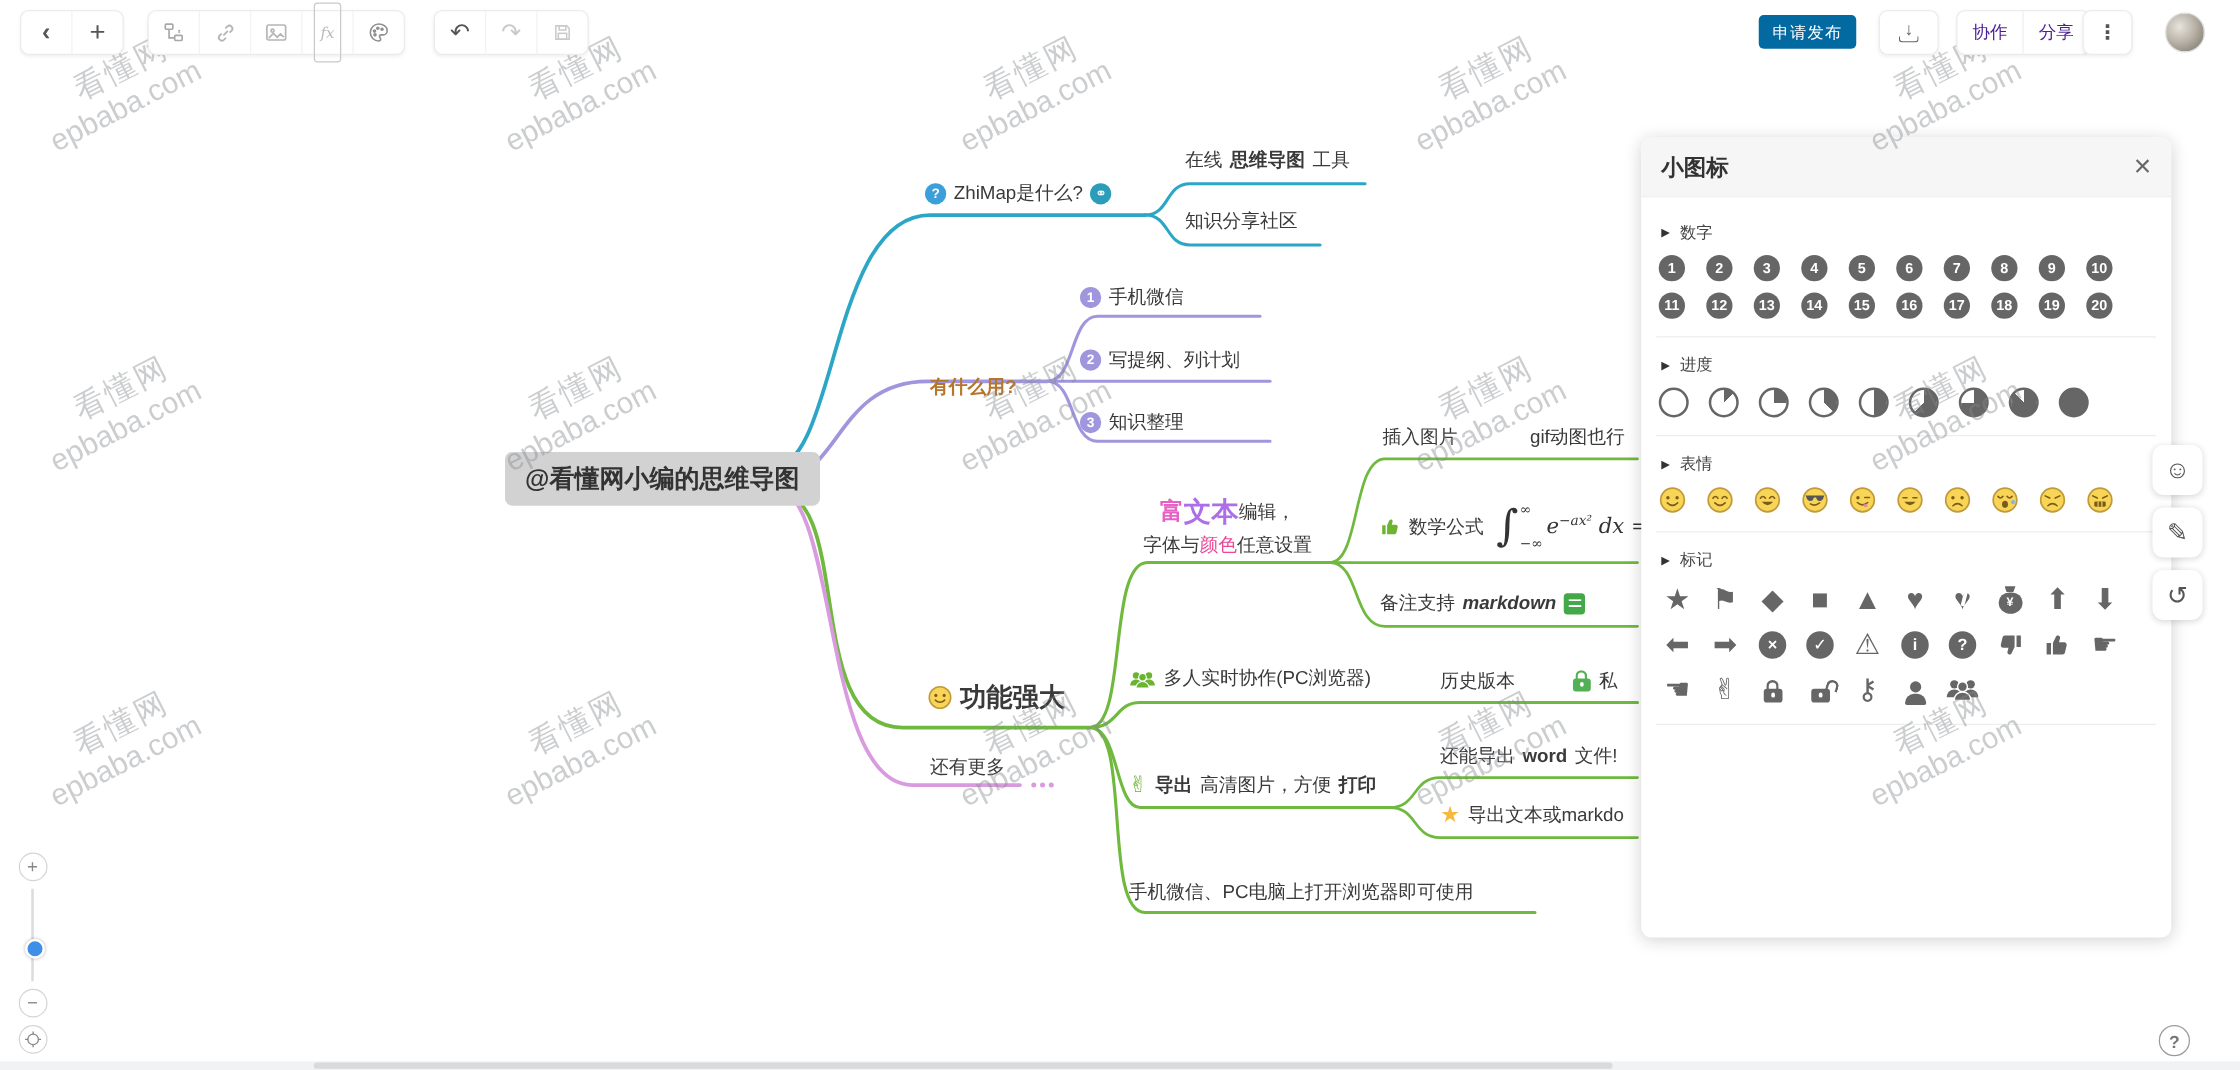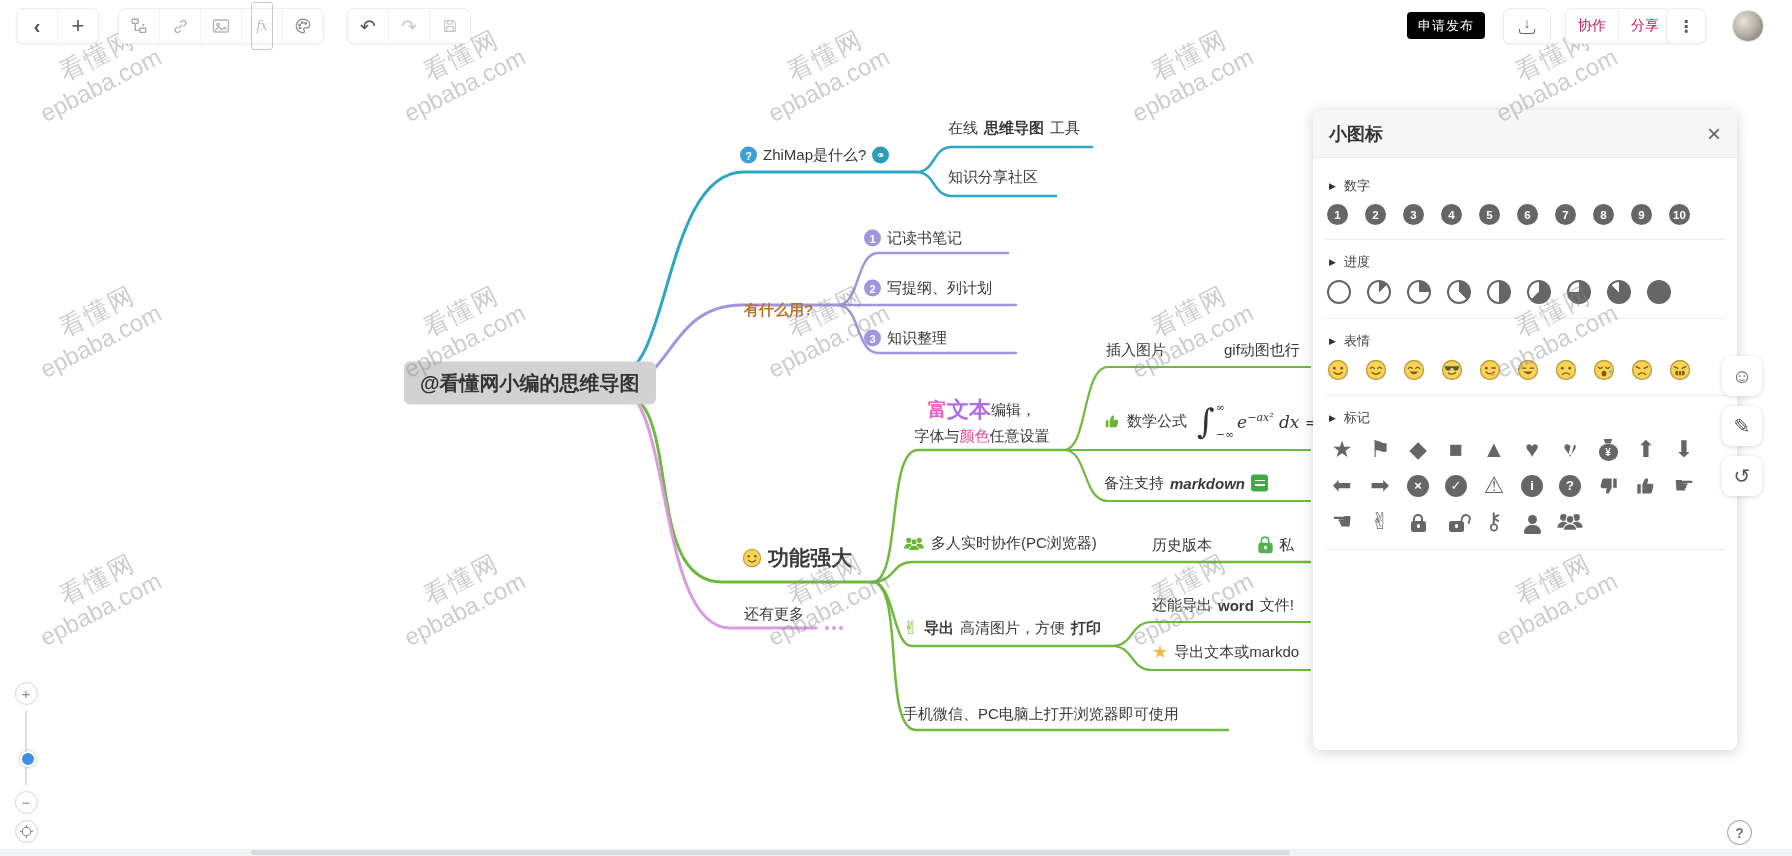--- a/index.html
+++ b/index.html
@@ -10,28 +10,28 @@
   .tb-group{position:absolute;top:8px;height:34px;background:#fff;border:1px solid #ececec;border-radius:7px;
     box-shadow:0 1px 3px rgba(0,0,0,.06);display:flex;align-items:center;}
   .tb-item{width:40px;height:100%;display:flex;align-items:center;justify-content:center;color:#9a9a9a;font-size:17px;}
   .tb-item + .tb-item{border-left:1px solid #f2f2f2;}
   .tb-item svg{display:block;}
   .chev{font-size:20px;color:#555;font-weight:bold;}
   .plus{font-size:22px;color:#555;}
   .undo{color:#555;font-size:19px;}
   .redo{color:#c9c9c9;font-size:19px;}
   .fxbox{font-family:"DejaVu Serif",serif;font-style:italic;font-size:12px;color:#b9b9b9;border:1.5px solid #c9c9c9;border-radius:3px;padding:16px 4px;}
-  .btn-publish{position:absolute;left:1407px;top:12px;width:78px;height:27px;background:#000000;color:#fff;border:none;
+  .btn-publish{position:absolute;left:1407px;top:12px;width:78px;height:27px;background:#0369a1;color:#fff;border:none;
     border-radius:4px;font-size:13px;display:flex;align-items:center;justify-content:center;letter-spacing:1px;}
   .dl-box{left:1503px;width:46px;}
   .dl-icon{position:relative;width:16px;height:15px;}
   .dl-icon .arr{position:absolute;left:0;top:-4px;width:16px;text-align:center;font-size:14px;color:#666;}
   .dl-icon .base{position:absolute;left:0;bottom:0;width:16px;height:5px;border:1.6px solid #666;border-top:none;border-radius:0 0 3px 3px;box-sizing:border-box;}
   .cs-box{left:1565px;}
-  .cs-item{padding:0 12px;font-size:14px;color:#be185d;height:100%;display:flex;align-items:center;}
+  .cs-item{padding:0 12px;font-size:14px;color:#4c1d95;height:100%;display:flex;align-items:center;}
   .cs-item + .cs-item{border-left:1px solid #f0f0f0;}
   .more-box{left:1666px;width:38px;}
   .dots3{color:#555;font-size:16px;font-weight:bold;}
   .avatar{position:absolute;left:1732px;top:10px;width:30px;height:30px;border-radius:50%;
     background:radial-gradient(circle at 35% 35%,#e8e4dc 0%,#b9b3a8 45%,#8d867c 80%);border:1px solid #ddd;}
 
   
   #map-layer{position:absolute;left:0;top:0;width:1792px;height:856px;z-index:10;}
   #wires{position:absolute;left:0;top:0;}
   .map-node{position:absolute;display:flex;align-items:center;gap:6px;font-size:15px;color:#3A3A3A;
@@ -160,21 +160,21 @@
           <span>工具</span>
         </div>
         <div class="map-node" style="left: 948px; top: 177px;">
           <span>知识分享社区</span>
         </div>
         <div class="map-node" style="left: 744px; top: 288px;">
           <span style="font-weight: bold; color: rgb(181, 118, 44); margin-top: 44px;">有什么用?</span>
         </div>
         <div class="map-node" style="left: 864px; top: 238px;">
           <span class="badge" style="background: rgb(160, 150, 221);">1</span>
-          <span>记读书笔记</span>
+          <span>手机微信</span>
         </div>
         <div class="map-node" style="left: 864px; top: 288px;">
           <span class="badge" style="background: rgb(160, 150, 221);">2</span>
           <span>写提纲、列计划</span>
         </div>
         <div class="map-node" style="left: 864px; top: 338px;">
           <span class="badge" style="background: rgb(160, 150, 221);">3</span>
           <span>知识整理</span>
         </div>
         <div class="map-node center" style="left: 982px; top: 420px;">
@@ -432,20 +432,32 @@
             <span class="num-circle">2</span>
             <span class="num-circle">3</span>
             <span class="num-circle">4</span>
             <span class="num-circle">5</span>
             <span class="num-circle">6</span>
             <span class="num-circle">7</span>
             <span class="num-circle">8</span>
             <span class="num-circle">9</span>
             <span class="num-circle">10</span>
           </div>
+          <div class="icon-row">
+            <span class="num-circle">11</span>
+            <span class="num-circle">12</span>
+            <span class="num-circle">13</span>
+            <span class="num-circle">14</span>
+            <span class="num-circle">15</span>
+            <span class="num-circle">16</span>
+            <span class="num-circle">17</span>
+            <span class="num-circle">18</span>
+            <span class="num-circle">19</span>
+            <span class="num-circle">20</span>
+          </div>
         </div>
       <div class="sec-sep"></div>
 
       <div class="sec-label">
         <span class="tri">▶</span>
         <span>进度</span>
       </div>
       <div id="pie-row" class="icon-row">
           <span class="pie" style="background: rgb(255, 255, 255);"></span>
           <span class="pie" style="background: conic-gradient(rgb(102, 102, 102) 45deg, rgb(255, 255, 255) 0deg);"></span>

